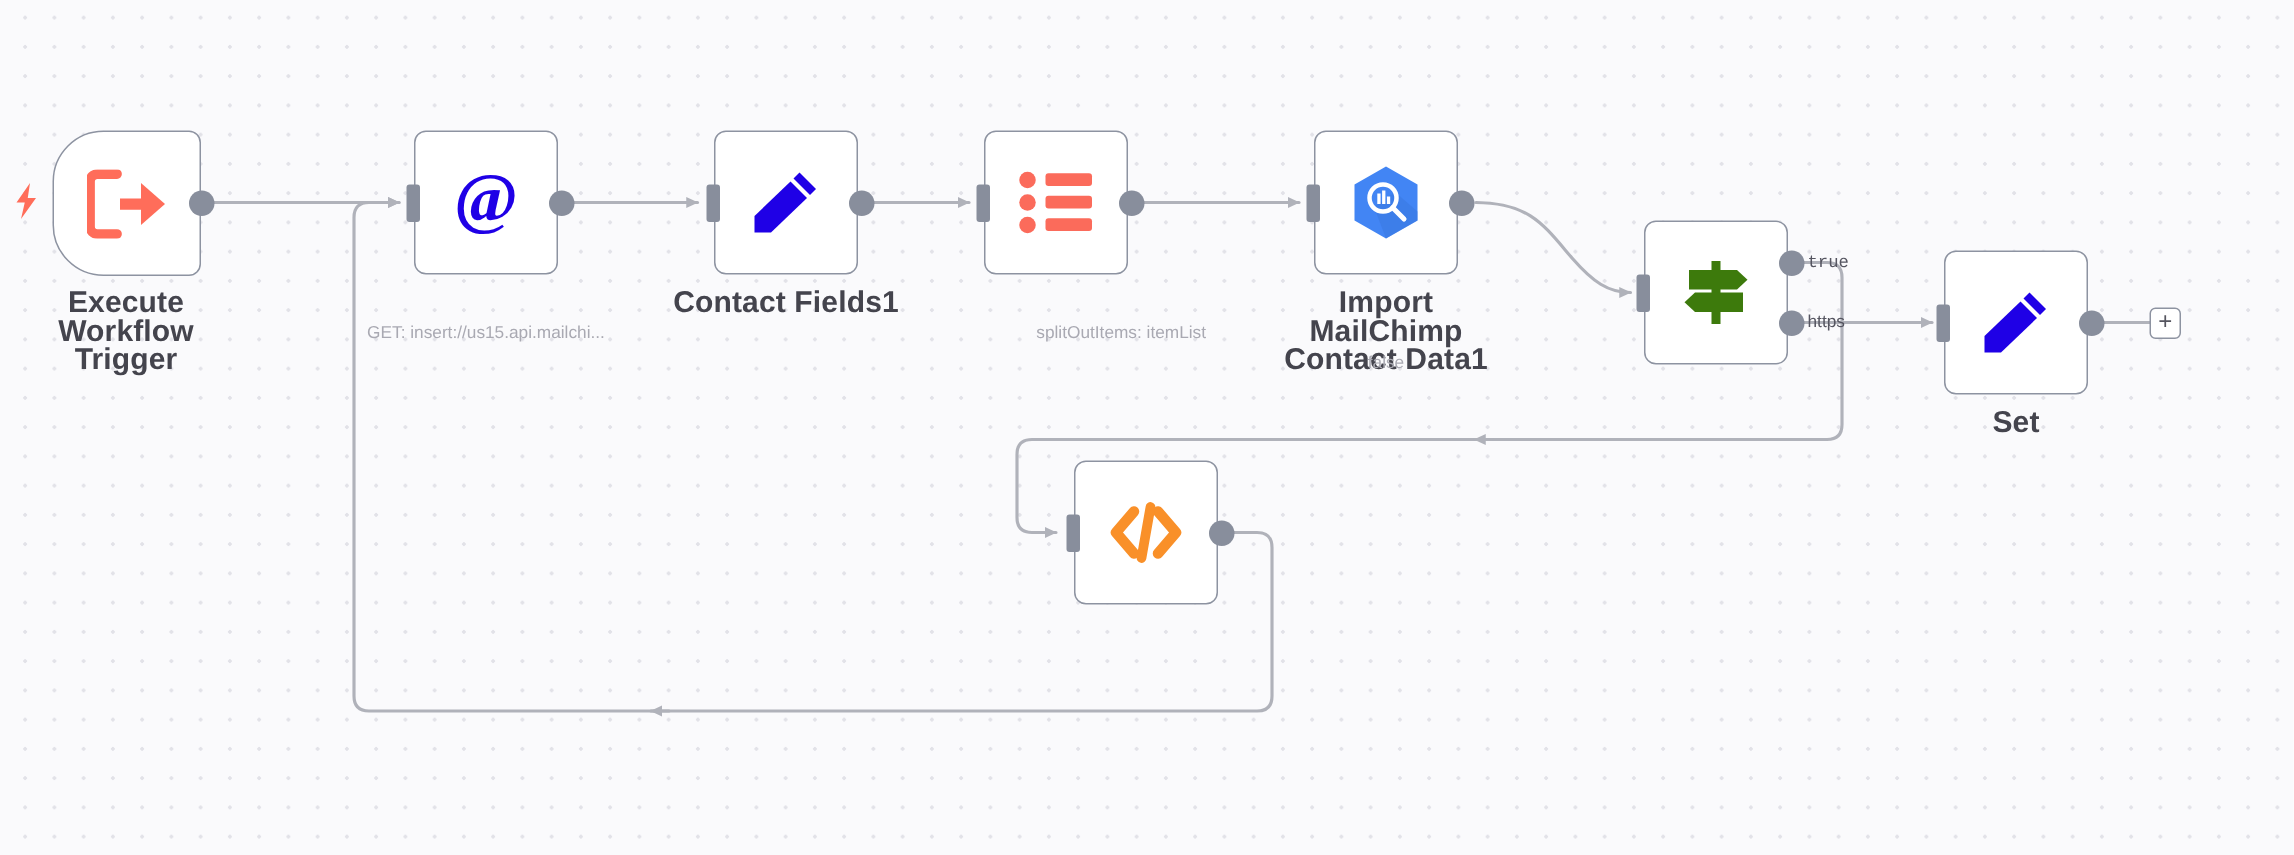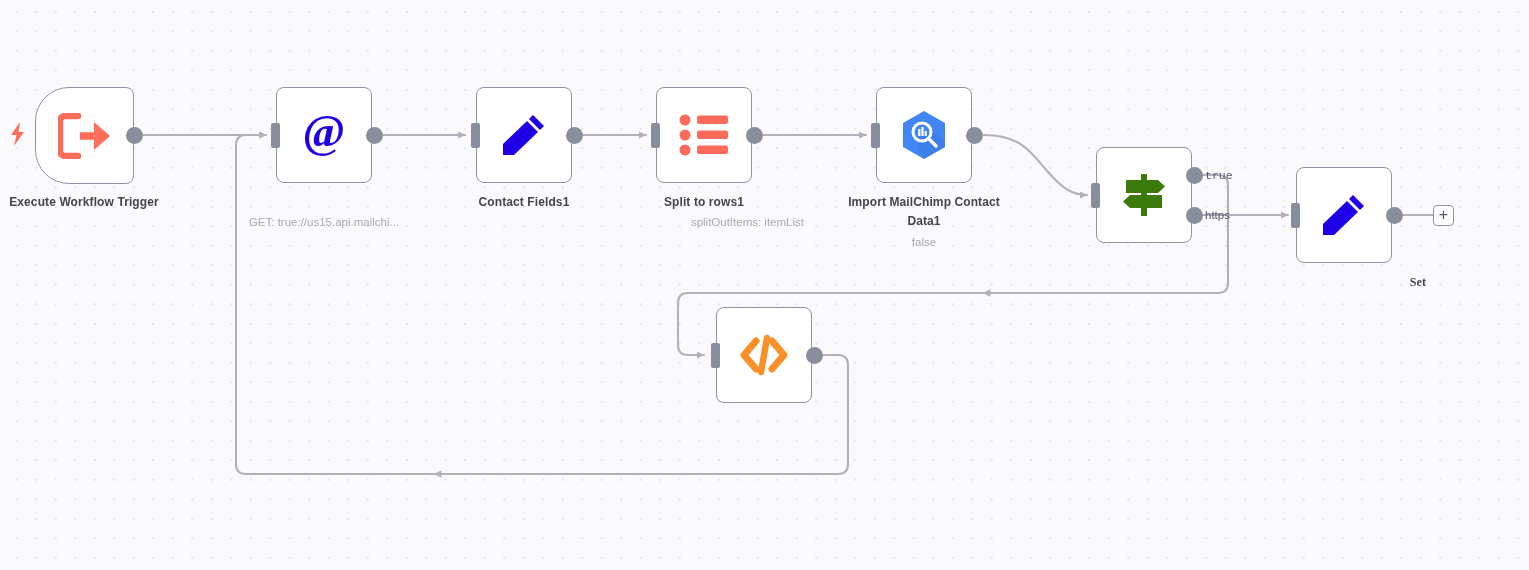--- a/index.html
+++ b/index.html
@@ -36,21 +36,21 @@
     align-items: center;
     justify-content: center;
     z-index: 5;
   }
   .node.trigger {
     border-radius: 34px 8px 8px 34px;
   }
   .node-label {
     position: absolute;
     text-align: center;
-    font-size: 12px;
+    font-size: 20px;
     font-weight: bold;
     color: #44444d;
     line-height: 19px;
     letter-spacing: 0.1px;
     white-space: nowrap;
     z-index: 6;
   }
   .node-label.wrap { white-space: normal; }
   .node-sub {
     position: absolute;
@@ -165,21 +165,21 @@
 
   <div class="node" style="left:276px; top:87px; width:96px; height:96px;">
     <span class="icon-wrap">
       <svg width="52" height="52" viewBox="0 0 52 52">
         <text x="26" y="38" text-anchor="middle" font-family="'Liberation Serif', serif" font-size="46" font-weight="bold" fill="#1f00e6">@</text>
       </svg>
     </span>
   </div>
   <div class="port-in" style="left:271px; top:123px;"></div>
   <div class="port-out" style="left:366px; top:127px;"></div>
-  <div class="node-sub" style="left:224px; top:215px; width:200px;">GET: true://us15.api.mailchi...</div>
+  <div class="node-sub" style="left:224px; top:215px; width:200px;">GET: insert://us15.api.mailchi...</div>
 
   <div class="node" style="left:476px; top:87px; width:96px; height:96px;">
     <span class="icon-wrap">
       <svg width="48" height="48" viewBox="0 0 48 48">
         <path d="M33,4 L44,15 L40,19 L29,8 Z" fill="#1f00e6"></path>
         <path d="M27,10 L38,21 L14,44 L3,44 L3,33 Z" fill="#1f00e6"></path>
       </svg>
     </span>
   </div>
   <div class="port-in" style="left:471px; top:123px;"></div>
@@ -193,21 +193,20 @@
         <circle cx="6" cy="21" r="5.5" fill="#fb6b5b"></circle>
         <circle cx="6" cy="36" r="5.5" fill="#fb6b5b"></circle>
         <rect x="18" y="1.5" width="31" height="8.5" rx="2" fill="#fb6b5b"></rect>
         <rect x="18" y="16.5" width="31" height="8.5" rx="2" fill="#fb6b5b"></rect>
         <rect x="18" y="31.5" width="31" height="8.5" rx="2" fill="#fb6b5b"></rect>
       </svg>
     </span>
   </div>
   <div class="port-in" style="left:651px; top:123px;"></div>
   <div class="port-out" style="left:746px; top:127px;"></div>
-  <div class="node-label" style="left:604px; top:193px; width:200px;">Split to rows1</div>
   <div class="node-sub" style="left:604px; top:215px; width:200px;text-align:right;">splitOutItems: itemList</div>
 
   <div class="node" style="left:876px; top:87px; width:96px; height:96px;">
     <span class="icon-wrap">
       <svg width="54" height="54" viewBox="0 0 54 54">
         <path d="M27,3 L48,15 L48,39 L27,51 L6,39 L6,15 Z" fill="#4285f4"></path>
         <path d="M27,51 L48,39 L48,33 L33,20 L19,30 Z" fill="#3b78e0" opacity="0.55"></path>
         <circle cx="25" cy="24" r="9" fill="none" stroke="#ffffff" stroke-width="3"></circle>
         <rect x="21.2" y="21" width="2.2" height="7" fill="#ffffff"></rect>
         <rect x="24.4" y="19" width="2.2" height="9" fill="#ffffff"></rect>
@@ -239,21 +238,21 @@
   <div class="node" style="left:1296px; top:167px; width:96px; height:96px;">
     <span class="icon-wrap">
       <svg width="48" height="48" viewBox="0 0 48 48">
         <path d="M33,4 L44,15 L40,19 L29,8 Z" fill="#1f00e6"></path>
         <path d="M27,10 L38,21 L14,44 L3,44 L3,33 Z" fill="#1f00e6"></path>
       </svg>
     </span>
   </div>
   <div class="port-in" style="left:1291px; top:203px;"></div>
   <div class="port-out" style="left:1386px; top:207px;"></div>
-  <div class="node-label" style="left:1318px; top:273px; width:200px;font-family:Liberation Serif, serif;">Set</div>
+  <div class="node-label" style="left:1244px; top:273px; width:200px;">Set</div>
   <div class="plus-btn" style="left:1433px; top:205px;">+</div>
 
   <div class="node" style="left:716px; top:307px; width:96px; height:96px;">
     <span class="icon-wrap">
       <svg width="52" height="44" viewBox="0 0 52 44">
         <path d="M18,8 L6,22 L18,36" stroke="#f99029" stroke-width="7" fill="none" stroke-linecap="round" stroke-linejoin="round"></path>
         <path d="M34,8 L46,22 L34,36" stroke="#f99029" stroke-width="7" fill="none" stroke-linecap="round" stroke-linejoin="round"></path>
         <path d="M29,5 L23,39" stroke="#f99029" stroke-width="6.5" stroke-linecap="round"></path>
       </svg>
     </span>

